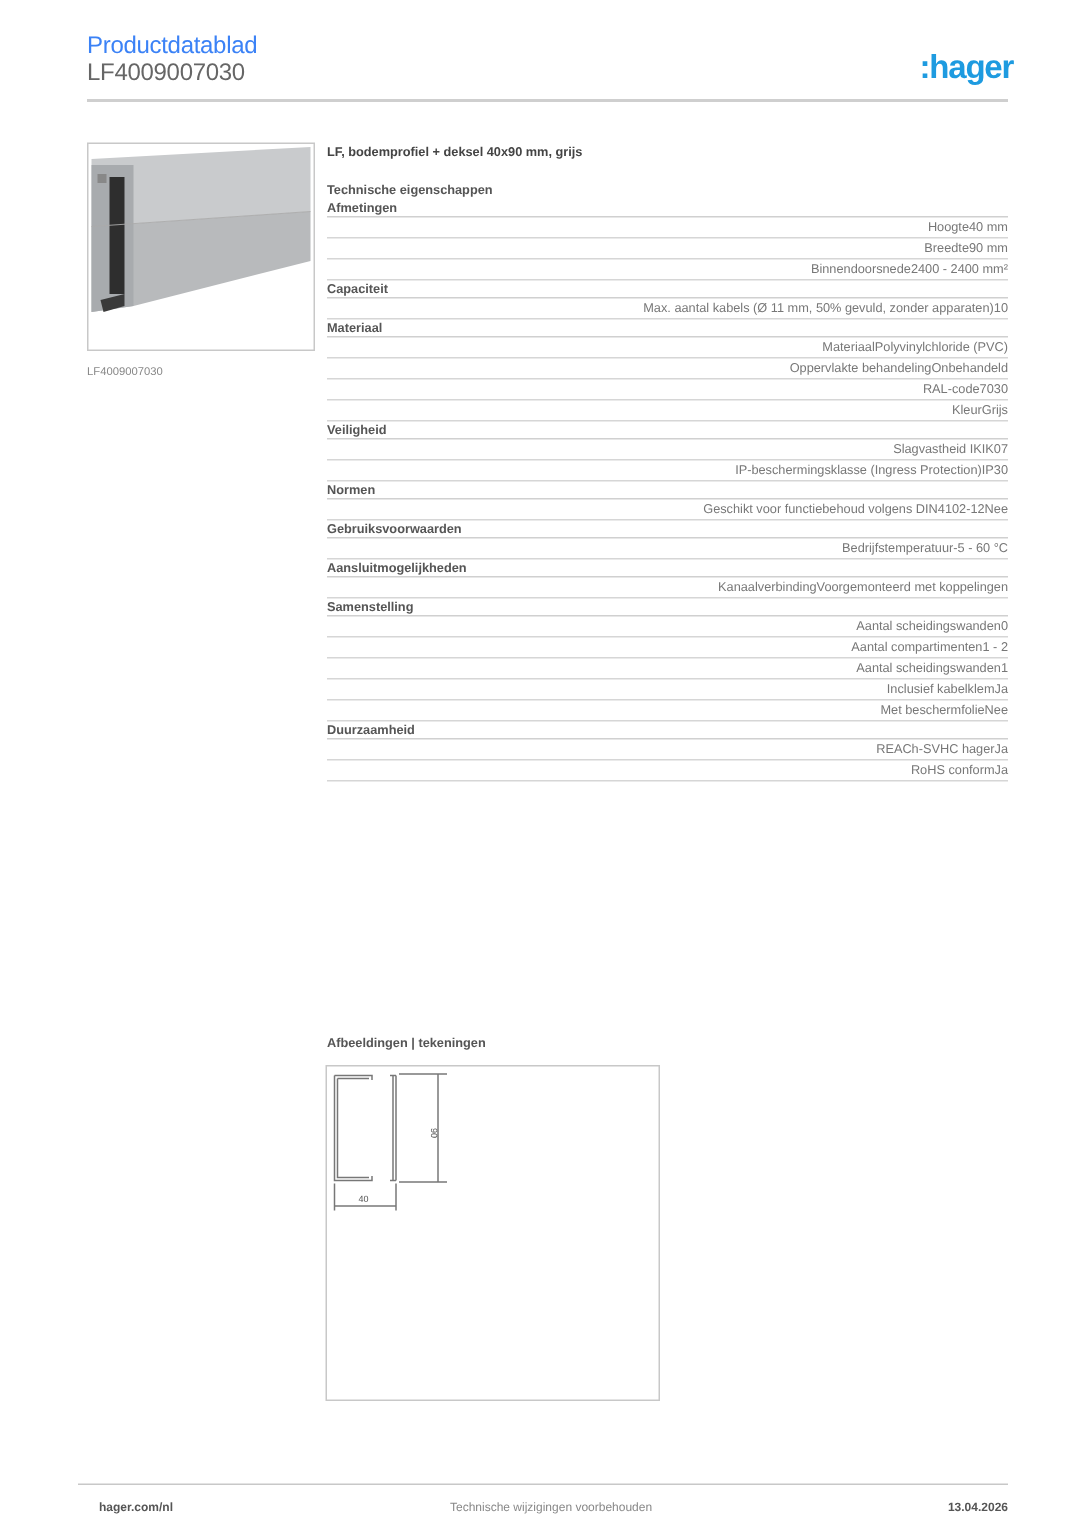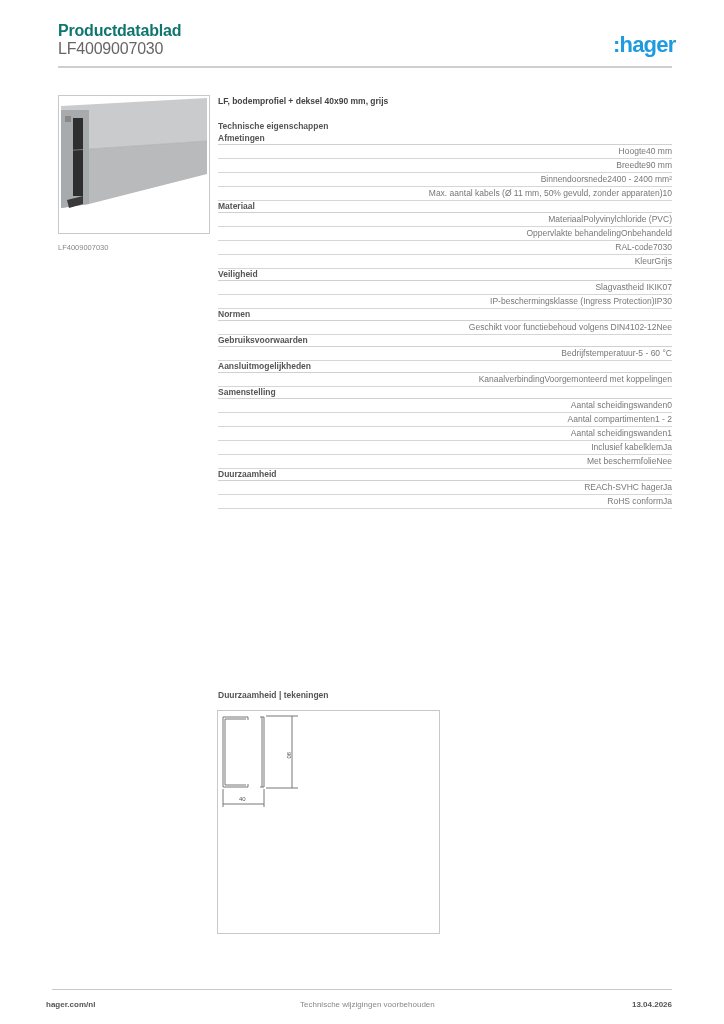--- a/index.html
+++ b/index.html
@@ -1,37 +1,37 @@
 <!DOCTYPE html>
 <html><head>
 <meta charset="utf-8">
 <style>
   html, body { margin: 0; padding: 0; background: #ffffff; }
   body { width: 724px; height: 1024px; position: relative; overflow: hidden; font-family: "Liberation Sans", sans-serif; color: #555; }
-  .header-title { position: absolute; left: 58px; top: 22px; font-size: 16px; font-weight: bold; color: #0f766e; letter-spacing: -0.2px; }
+  .header-title { position: absolute; left: 58px; top: 22px; font-size: 16px; font-weight: normal; color: #3b82f6; letter-spacing: -0.2px; }
   .header-code { position: absolute; left: 58px; top: 40px; font-size: 16px; color: #666; letter-spacing: -0.2px; }
   .logo { position: absolute; left: 594px; top: 32px; font-size: 22px; font-weight: bold; color: #1e9be0; letter-spacing: -0.8px; margin-left: 19px; }
   .header-rule { position: absolute; left: 58px; top: 66px; width: 614px; height: 2px; background: #cfcfcf; }
 
   .product-img { position: absolute; left: 58px; top: 95px; width: 152px; height: 139px; border: 1px solid #c8c8c8; background: #fff; box-sizing: border-box; }
   .img-caption { position: absolute; left: 58px; top: 243px; font-size: 7.5px; color: #888; }
 
   .main { position: absolute; left: 218px; top: 96px; width: 454px; }
   .prod-title { font-size: 8.5px; font-weight: bold; color: #444; height: 12px; }
   .tech-heading { font-size: 8.5px; font-weight: bold; color: #555; margin-top: 13px; height: 12px; }
   .section { margin-top: 0; }
   .sec-title { font-size: 8.5px; font-weight: bold; color: #555; height: 11px; line-height: 11px; border-bottom: 1.5px solid #d0d0d0; }
   .row { display: flex; justify-content: flex-end; font-size: 8.5px; color: #777; height: 13px; line-height: 13px; border-bottom: 1.5px solid #d6d6d6; }
   .row .val { color: #777; }
 
   .drawings-title { position: absolute; left: 218px; top: 690px; font-size: 8.5px; font-weight: bold; color: #555; }
   .drawing-box { position: absolute; left: 217px; top: 710px; width: 223px; height: 224px; border: 1px solid #c8c8c8; box-sizing: border-box; background: #fff; }
 
   .footer-rule { position: absolute; left: 52px; top: 989px; width: 620px; height: 1px; background: #c8c8c8; }
-  .footer-left { position: absolute; left: 46px; top: 1000px; font-size: 8px; font-weight: bold; color: #555; }
+  .footer-left { position: absolute; left: 66px; top: 1000px; font-size: 8px; font-weight: bold; color: #555; }
   .footer-center { position: absolute; left: 300px; top: 1000px; font-size: 8px; color: #888; }
   .footer-right { position: absolute; right: 52px; top: 1000px; font-size: 8px; font-weight: bold; color: #555; }
 </style>
 </head>
 <body>
 
 <div class="header-title">Productdatablad</div>
 <div class="header-code">LF4009007030</div>
 <div class="logo">:hager</div>
 <div class="header-rule"></div>
@@ -62,20 +62,21 @@
         <div class="row">
           <span>Breedte</span>
           <span class="val">90 mm</span>
         </div>
         <div class="row">
           <span>Binnendoorsnede</span>
           <span class="val">2400 - 2400 mm²</span>
         </div>
       </div>
       <div class="section">
+        <div class="sec-title">Capaciteit</div>
         <div class="row">
           <span>Max. aantal kabels (Ø 11 mm, 50% gevuld, zonder apparaten)</span>
           <span class="val">10</span>
         </div>
       </div>
       <div class="section">
         <div class="sec-title">Materiaal</div>
         <div class="row">
           <span>Materiaal</span>
           <span class="val">Polyvinylchloride (PVC)</span>
@@ -155,21 +156,21 @@
           <span class="val">Ja</span>
         </div>
         <div class="row">
           <span>RoHS conform</span>
           <span class="val">Ja</span>
         </div>
       </div>
     </div>
 </div>
 
-<div class="drawings-title">Duurzaamheid | tekeningen</div>
+<div class="drawings-title">Afbeeldingen | tekeningen</div>
 <div class="drawing-box">
   <svg width="221" height="222" viewBox="0 0 221 222">
     <g stroke="#777" stroke-width="1" fill="none">
       <path d="M5,6 L30,6 L30,9 M5,6 L5,76 L30,76 L30,73"></path>
       <path d="M7,8 L28,8 M7,8 L7,74 L28,74"></path>
       <path d="M44,6 L44,76 M46,6 L46,76"></path>
       <path d="M42,6 L46,6 M42,76 L46,76"></path>
       <line x1="48" y1="5" x2="80" y2="5"></line>
       <line x1="48" y1="77" x2="80" y2="77"></line>
       <line x1="74" y1="5" x2="74" y2="77"></line>

